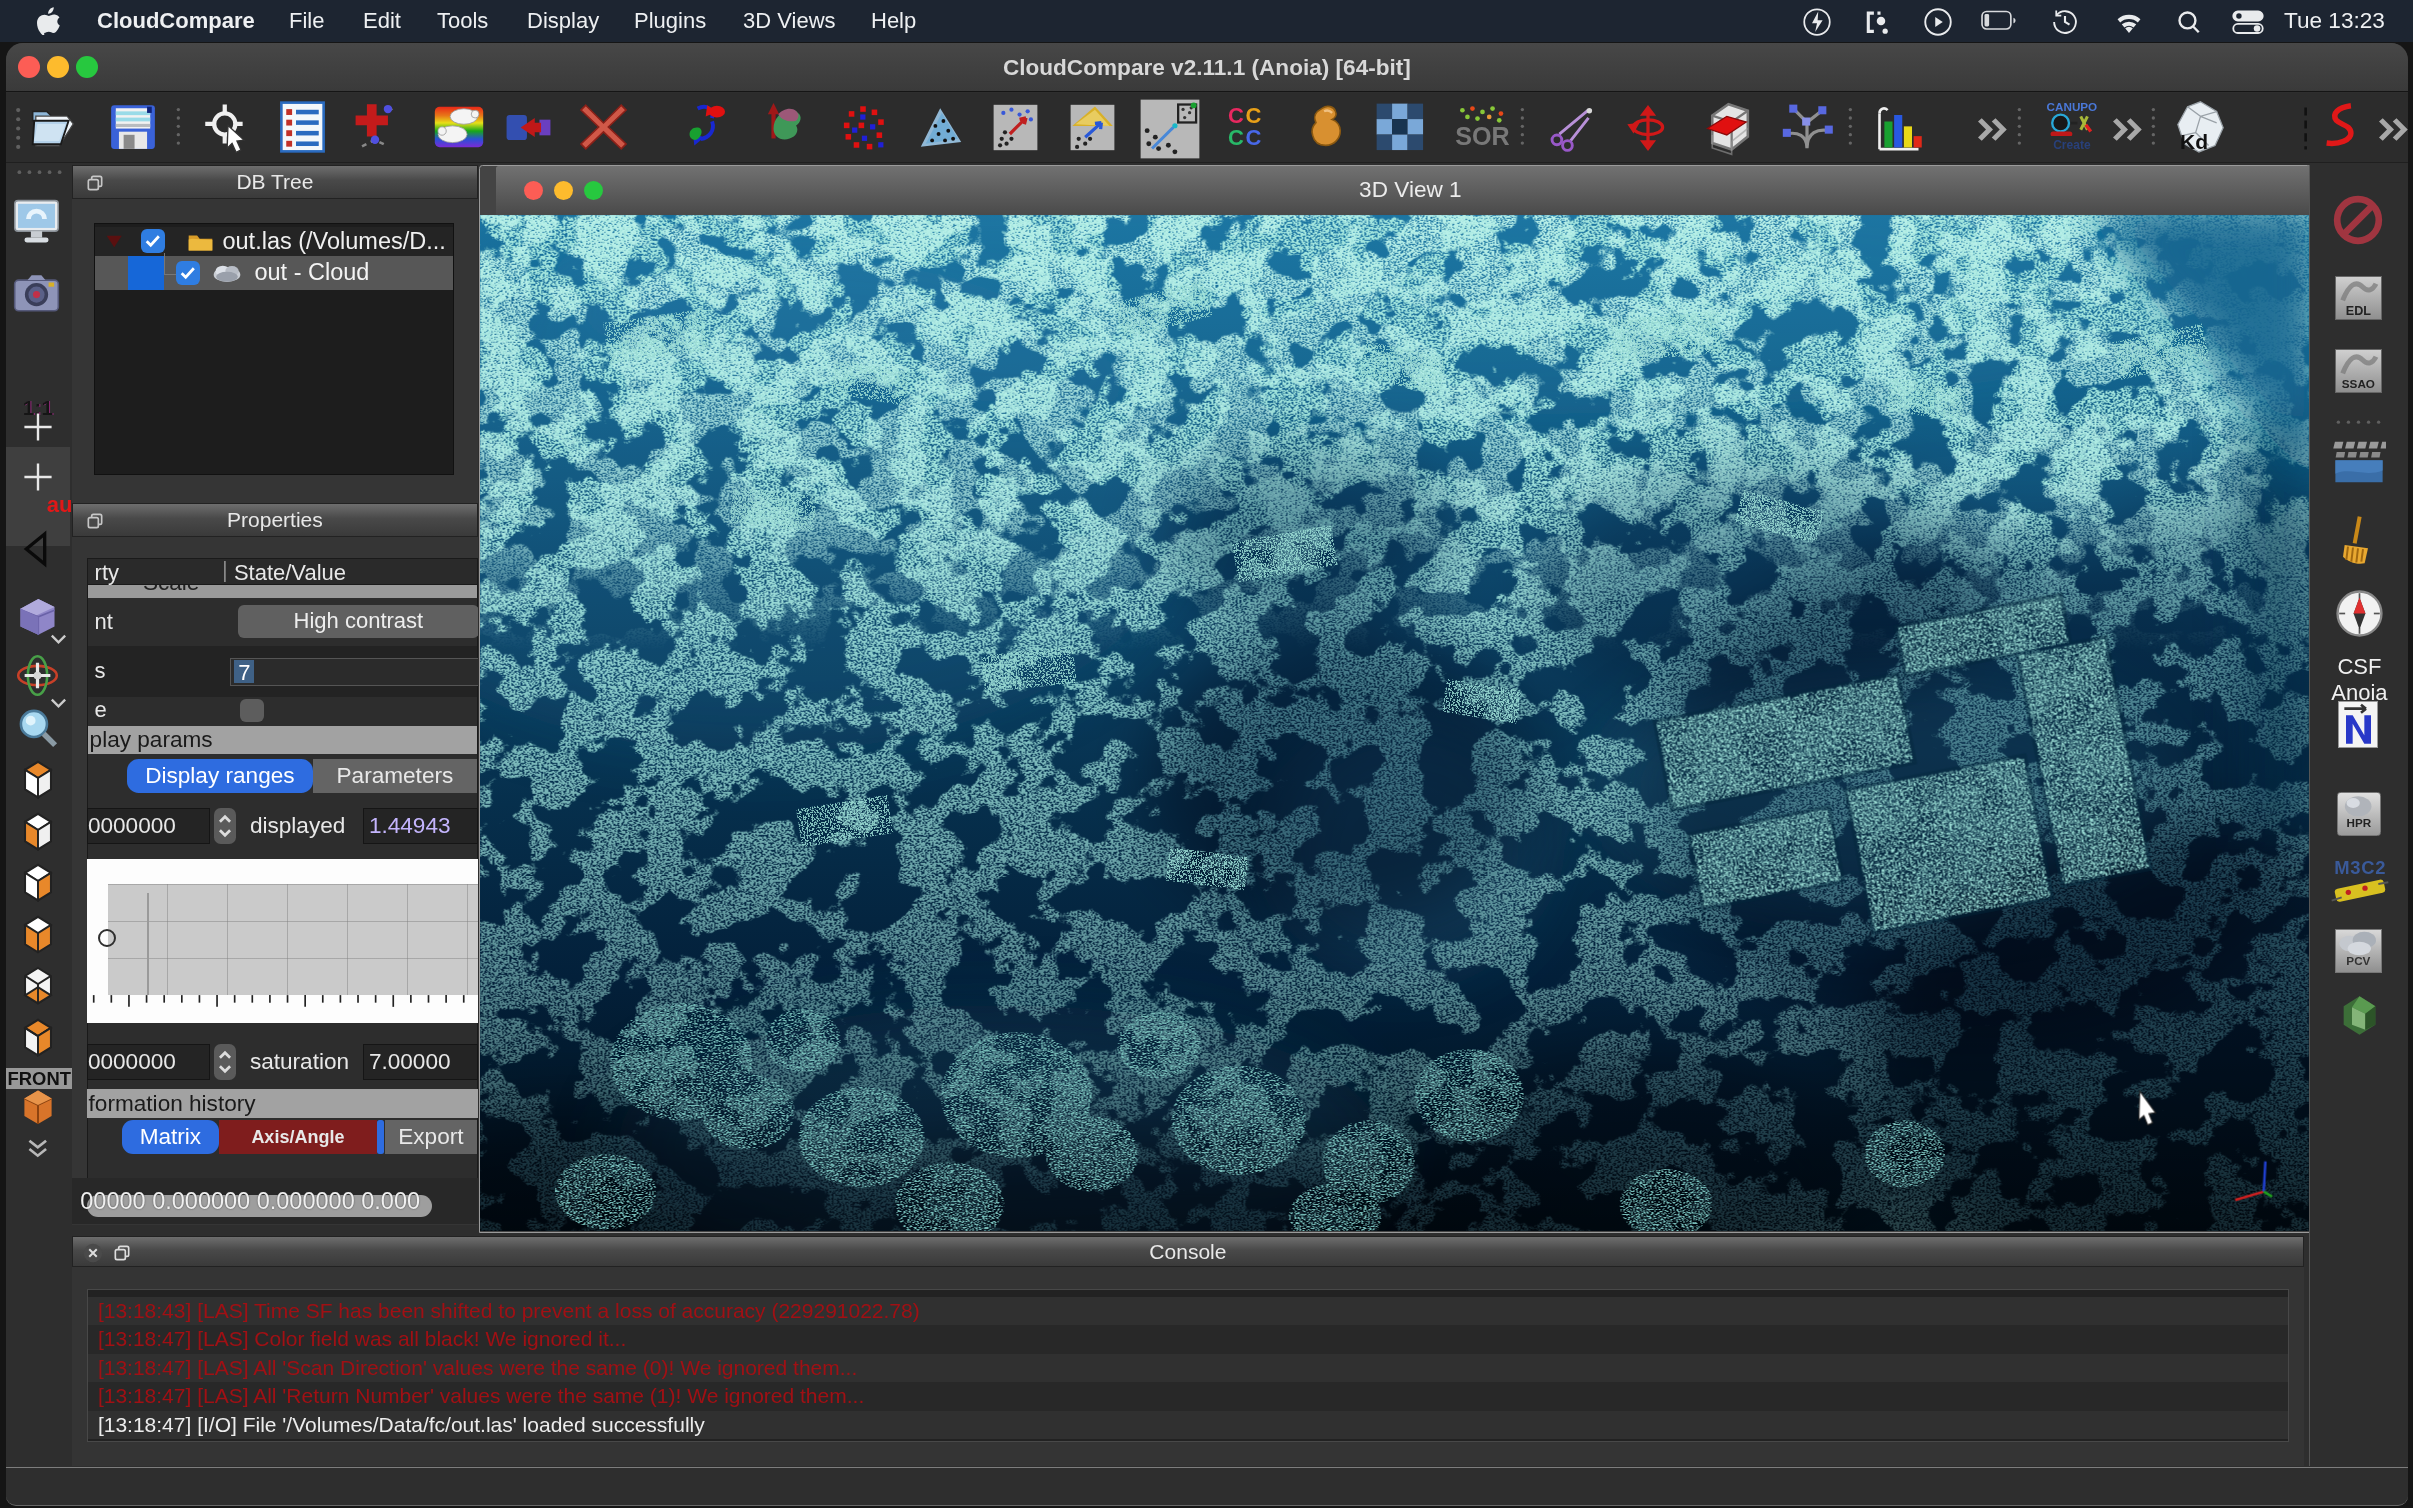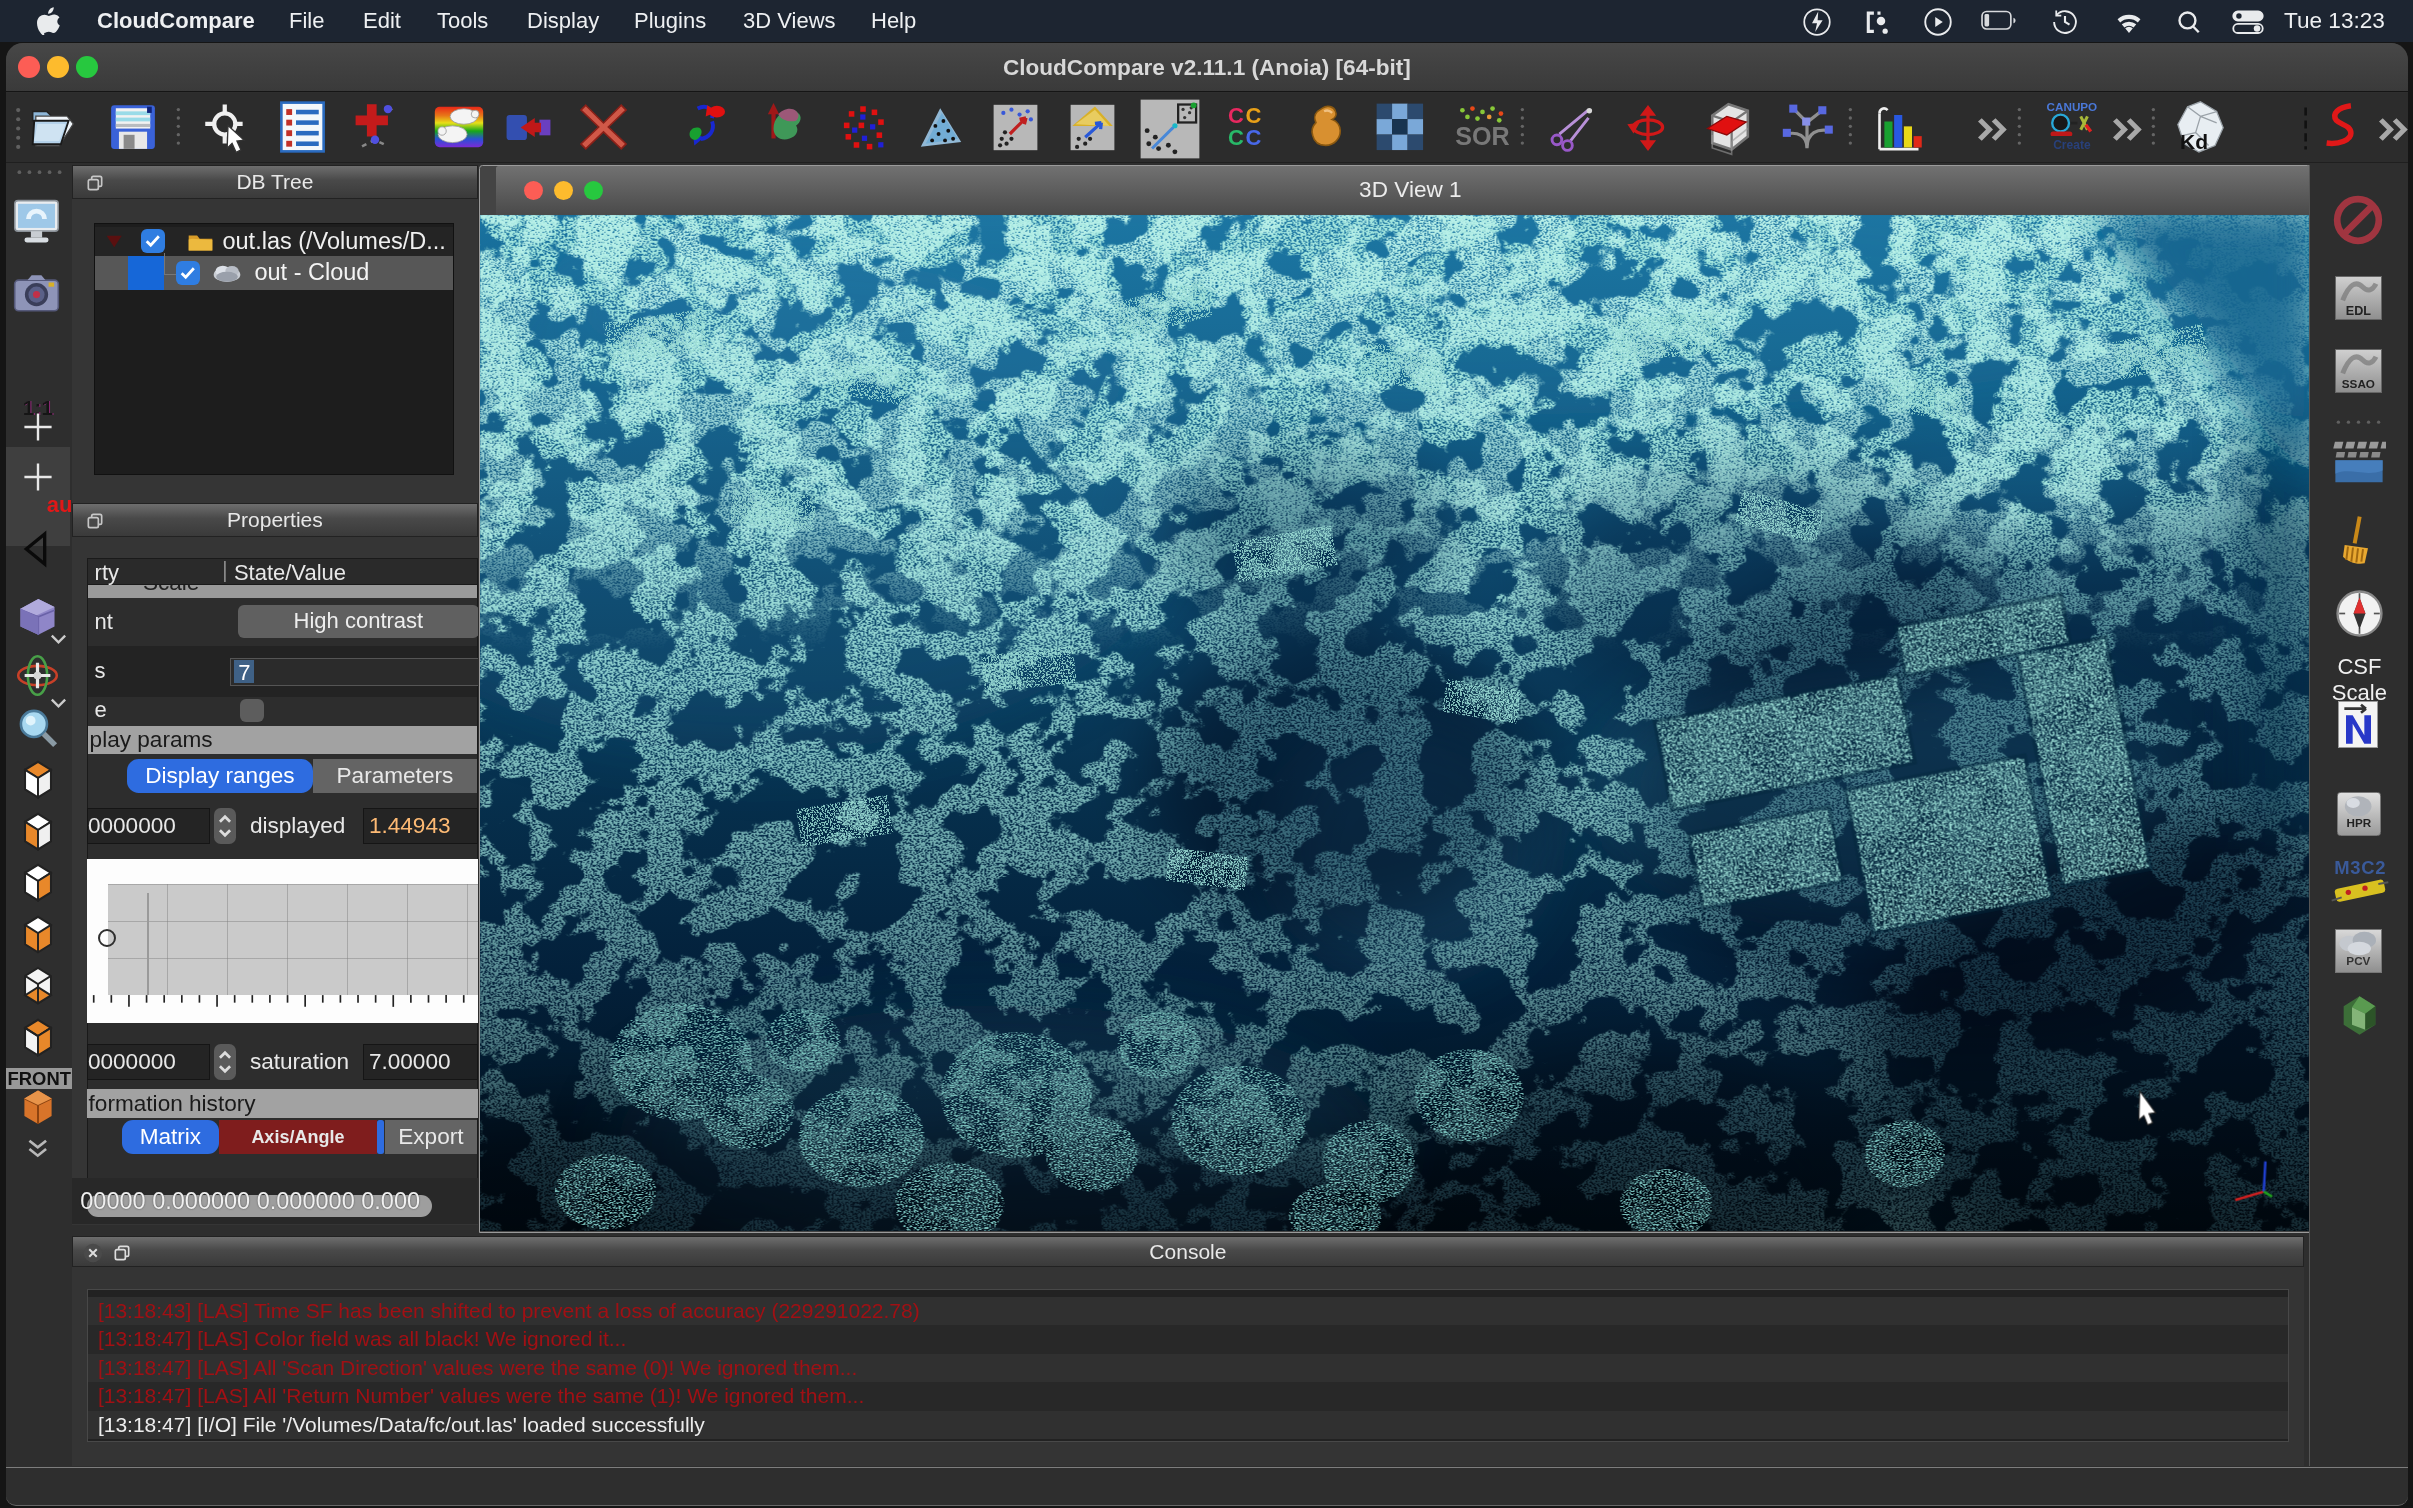--- a/index.html
+++ b/index.html
@@ -615,21 +615,21 @@
     <div class="abs" style="left:55px;top:256px;width:186px;height:34px;background:#2e6ce0;border-radius:11.7px;color:#fff;font-size:22.6px;text-align:center;line-height:33px;">Display ranges</div>
     <div class="abs" style="left:241px;top:256px;width:164px;height:34px;background:#646464;color:#e8e8e8;font-size:22.6px;text-align:center;line-height:33px;">Parameters</div>
 
     <div class="abs" style="left:15px;top:305px;width:123px;height:36px;background:#242424;border:0.8px solid #151515;color:#e8e8e8;font-size:22.6px;line-height:34px;">0000000</div>
     <div class="abs" style="left:142px;top:305px;width:22px;height:36px;background:#5a5a5a;border-radius:6.7px;">
       <svg width="22" height="36" viewBox="0 0 13 21" fill="none" stroke="#ddd" stroke-width="1.6">
           <path d="M3.5 8 6.5 5l3 3M3.5 13l3 3 3-3"></path>
         </svg>
     </div>
     <span class="abs" style="left:178px;top:310px;color:#e8e8e8;font-size:22.6px;">displayed</span>
-    <div class="abs" style="left:291px;top:305px;width:115px;height:36px;background:#242424;border:0.8px solid #151515;color:#fdba74;font-size:22.6px;line-height:34px;padding-left:5px;">1.44943</div>
+    <div class="abs" style="left:291px;top:305px;width:115px;height:36px;background:#242424;border:0.8px solid #151515;color:#c4b5fd;font-size:22.6px;line-height:34px;padding-left:5px;">1.44943</div>
 
     <div class="abs" style="left:15px;top:356px;width:391px;height:164px;background:#fdfdfd;">
       <div class="abs" style="left:21px;top:25px;width:370px;height:111px;background:#cacaca;
         background-image:repeating-linear-gradient(90deg, transparent 0 59px, rgba(125,125,125,.45) 59px 60px), repeating-linear-gradient(0deg, transparent 0 36px, rgba(125,125,125,.45) 36px 37px);
         background-size:100% 100%;"></div>
       <div class="abs" style="left:60px;top:34px;width:2.5px;height:102px;background:#9a9a9a;"></div>
       <div class="abs" style="left:11px;top:70px;width:18.4px;height:18.4px;border:2.5px solid #2f2f2f;border-radius:50%;background:transparent;"></div>
       <svg class="abs" style="left:0;top:136px" width="391" height="17" viewBox="0 0 466 20">
         <g stroke="#222" stroke-width="2">
           <line x1="8" y1="0" x2="8" y2="9"></line>
@@ -909,21 +909,21 @@
       <circle cx="14.5" cy="14.5" r="13" fill="#f2f2f2" stroke="#888" stroke-width="1.4"></circle>
       <g stroke="#555" stroke-width="1">
           <line x1="14.5" y1="2.5" x2="14.5" y2="6"></line>
           <line x1="14.5" y1="23" x2="14.5" y2="26.5"></line>
           <line x1="2.5" y1="14.5" x2="6" y2="14.5"></line>
           <line x1="23" y1="14.5" x2="26.5" y2="14.5"></line>
         </g>
       <path d="M14.5 5 18 14.5 14.5 24 11 14.5z" fill="#333"></path>
       <path d="M14.5 5 18 14.5h-7z" fill="#e03030"></path>
     </svg>
-    <div class="abs ricon" style="top:489px;color:#f0f0f0;font-size:22px;">CSF Scale</div>
+    <div class="abs ricon" style="top:489px;color:#f0f0f0;font-size:22px;">CSF Anoia</div>
     <div class="abs" style="left:28.5px;top:536px;width:40px;height:47px;background:#f4f4f4;border:0.8px solid #999;">
       <svg width="39" height="45" viewBox="0 0 23 27">
         <path d="M4 25V8h4l7 12V8h4v17h-4L8 13v12z" fill="#2838c8"></path>
         <path d="M3 4h13m0 0-3-2.4M16 4l-3 2.4" stroke="#333" stroke-width="1.6" fill="none"></path>
       </svg>
     </div>
     <div class="abs" style="left:27px;top:627px;width:44px;height:44px;background:linear-gradient(#e0e0e0,#9a9a9a);border:0.8px solid #777;border-radius:3.4px;">
       <svg width="42" height="25" viewBox="0 0 25 15">
           <ellipse cx="12" cy="8" rx="8" ry="6" fill="#b0b4ba"></ellipse>
           <ellipse cx="9" cy="6" rx="4" ry="3" fill="#d8dce2"></ellipse>

